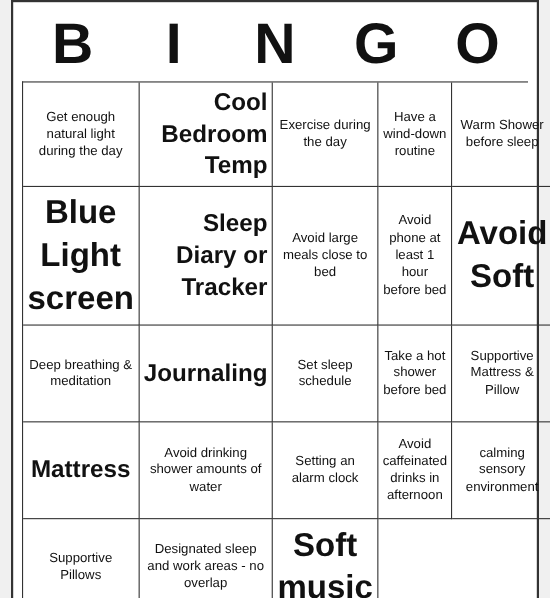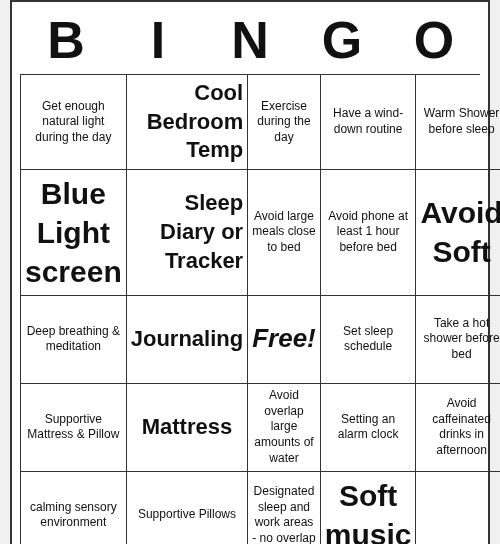--- a/index.html
+++ b/index.html
@@ -95,26 +95,25 @@
       <div class="bingo-cell">Exercise during the day</div>
       <div class="bingo-cell">Have a wind-down routine</div>
       <div class="bingo-cell">Warm Shower before sleep</div>
       <div class="bingo-cell extra-large">Blue Light screen</div>
       <div class="bingo-cell large-text">Sleep Diary or Tracker</div>
       <div class="bingo-cell">Avoid large meals close to bed</div>
       <div class="bingo-cell">Avoid phone at least 1 hour before bed</div>
       <div class="bingo-cell extra-large">Avoid Soft</div>
       <div class="bingo-cell">Deep breathing &amp; meditation</div>
       <div class="bingo-cell large-text">Journaling</div>
-      <div class="bingo-cell free">Free!</div>
       <div class="bingo-cell">Set sleep schedule</div>
       <div class="bingo-cell">Take a hot shower before bed</div>
       <div class="bingo-cell">Supportive Mattress &amp; Pillow</div>
       <div class="bingo-cell large-text">Mattress</div>
-      <div class="bingo-cell">Avoid overlap large amounts of water</div>
+      <div class="bingo-cell">Avoid drinking shower amounts of water</div>
       <div class="bingo-cell">Setting an alarm clock</div>
       <div class="bingo-cell">Avoid caffeinated drinks in afternoon</div>
       <div class="bingo-cell">calming sensory environment</div>
       <div class="bingo-cell">Supportive Pillows</div>
       <div class="bingo-cell">Designated sleep and work areas - no overlap</div>
       <div class="bingo-cell extra-large">Soft music</div>
     </div>
 </div>
 
 </body></html>

